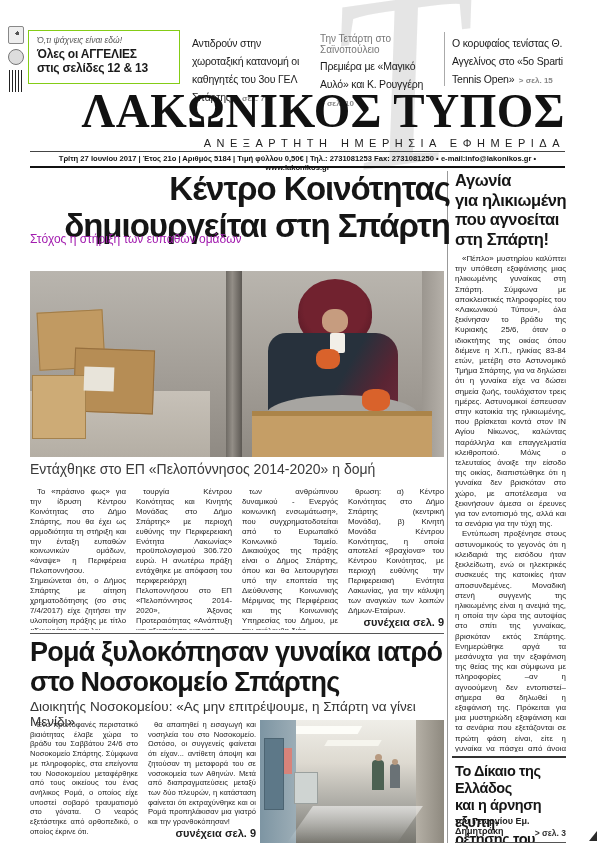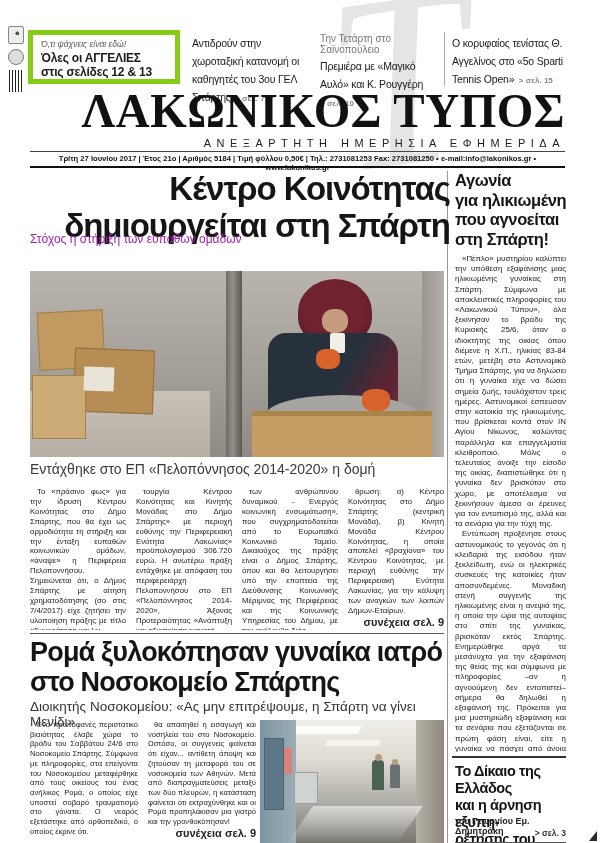--- a/index.html
+++ b/index.html
@@ -6,21 +6,21 @@
   body{width:600px;height:843px;background:#ffffff;font-family:"Liberation Sans",sans-serif;color:#1a1a1a;position:relative;overflow:hidden;}
   .abs{position:absolute;}
   
   #edge-strip{left:7px;top:26px;width:17px;height:72px;}
   .mini-icon{width:14px;margin:0 auto 5px auto;}
   #dove-mark{height:16px;border:1px solid #888;border-radius:2px;background:
     radial-gradient(circle at 60% 40%, #555 0 2px, transparent 2px),#eee;}
   #emblem-mark{height:14px;border:1px solid #777;border-radius:50%;background:#ddd;}
   #barcode-mark{height:22px;background:repeating-linear-gradient(90deg,#222 0 1px,#fff 1px 3px);}
   
-  #classified-box{left:28px;top:30px;width:152px;height:54px;border:5px solid #84cc16;padding:4px 8px;box-sizing:border-box;background:#fff;z-index:2;}
+  #classified-box{left:28px;top:30px;width:152px;height:54px;border:1px solid #84cc16;padding:4px 8px;box-sizing:border-box;background:#fff;z-index:2;}
   #classified-tagline{font-size:8.5px;color:#555;font-style:italic;margin-bottom:2px;}
   .classified-line{font-size:12px;font-weight:bold;line-height:14px;letter-spacing:-0.2px;}
   .teaser{z-index:2;}
   #teaser-1{left:192px;top:33px;width:116px;}
   #teaser-2{left:320px;top:33px;width:118px;}
   #teaser-3{left:452px;top:33px;width:116px;}
   .teaser-pre{font-size:10px;color:#777;line-height:11px;margin-bottom:1px;}
   .teaser-text{font-size:10.5px;font-weight:normal;line-height:12.5px;letter-spacing:-0.2px;}
   .page-ref{font-size:8px;color:#888;font-weight:bold;white-space:nowrap;}
   .vline{width:1px;background:#aaa;z-index:1;}

